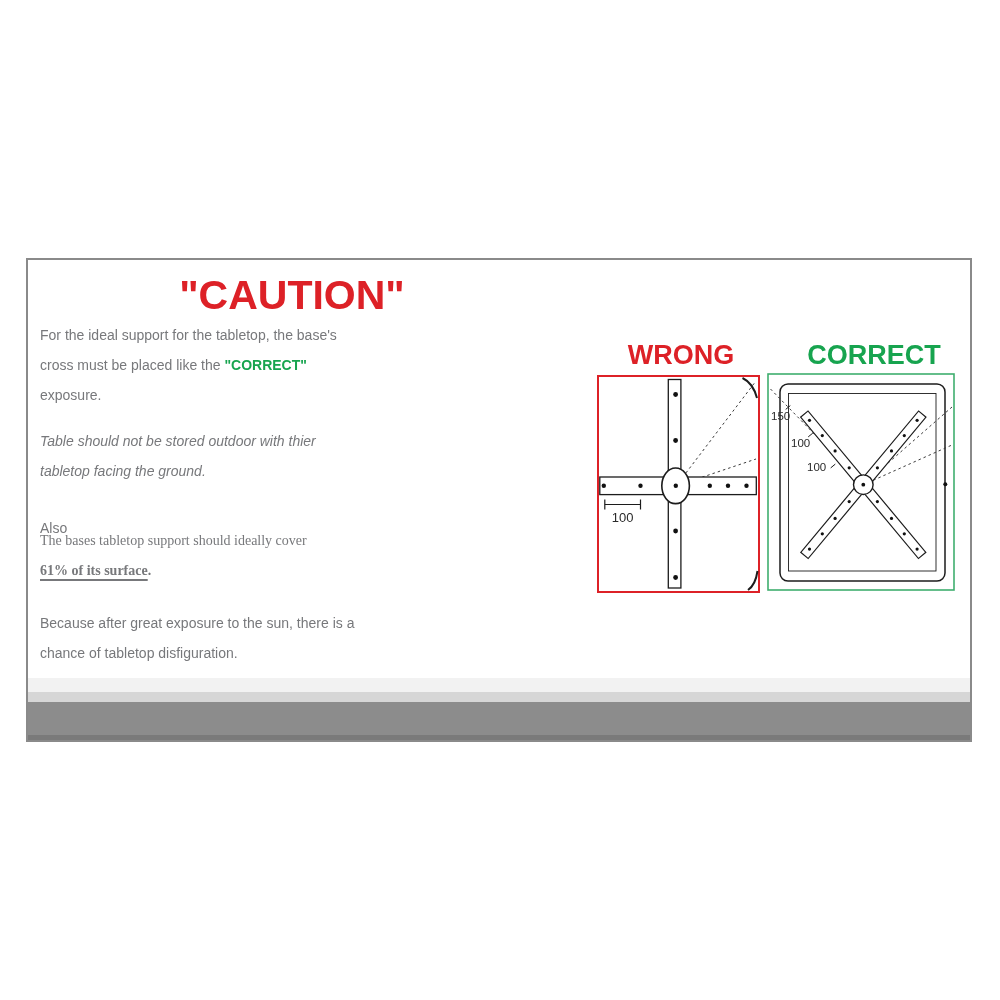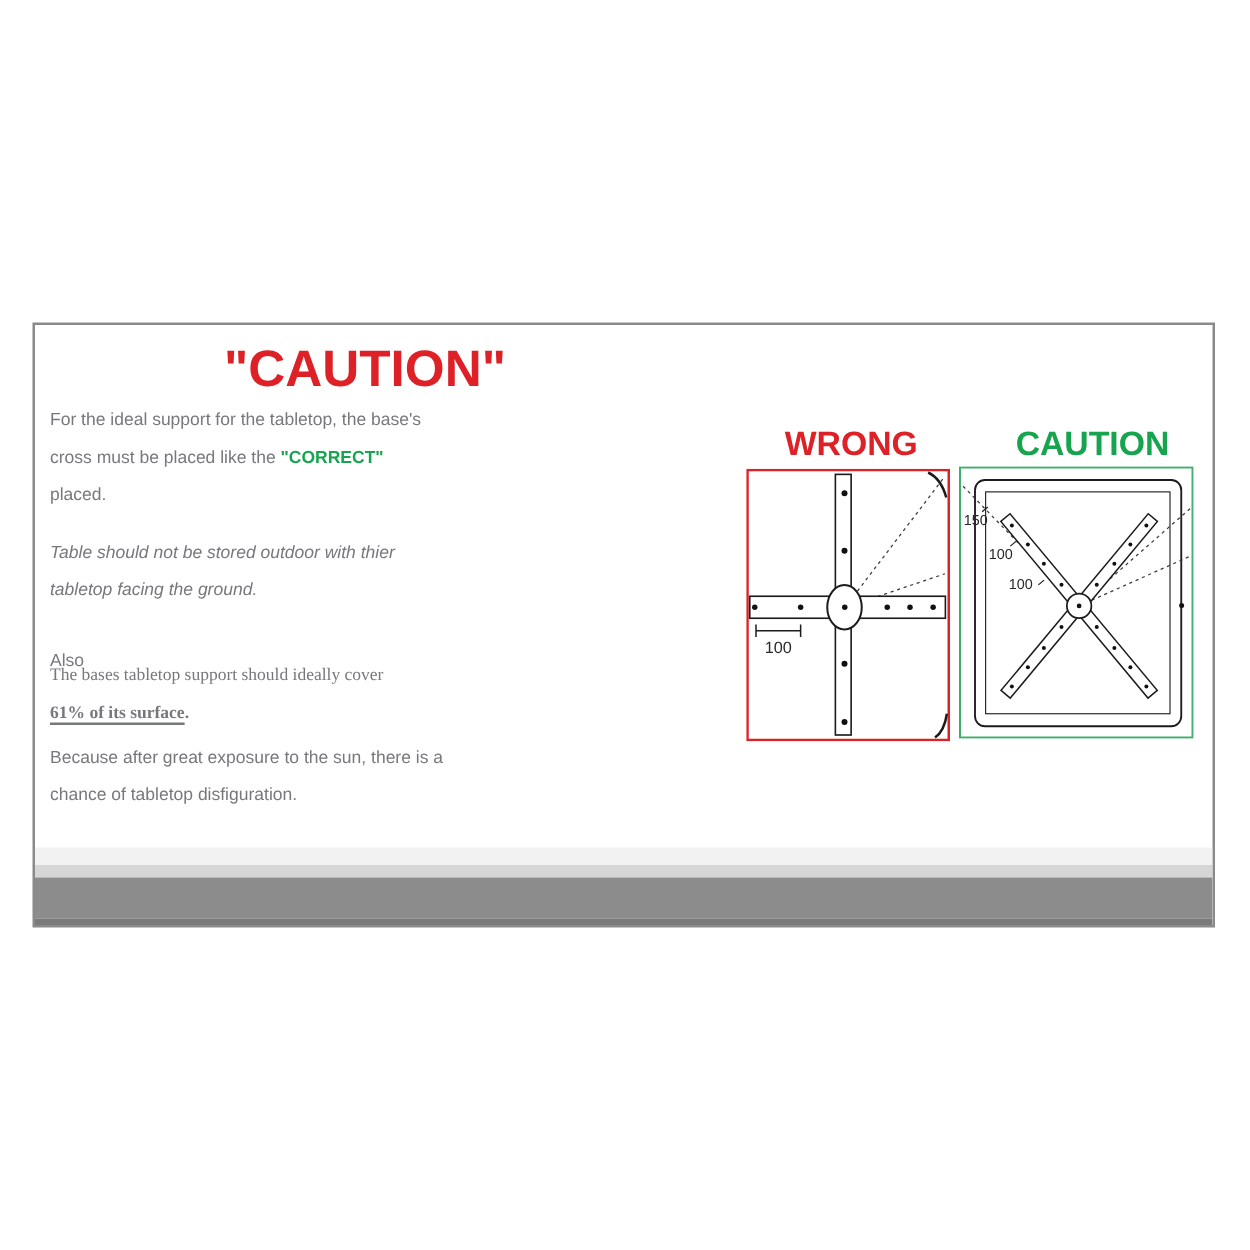--- a/index.html
+++ b/index.html
@@ -11,21 +11,21 @@
 
   .title{position:absolute;left:0;top:12px;width:528px;text-align:center;
          font-size:41px;font-weight:bold;color:var(--caution-red,#dd2127);letter-spacing:0px;}
 
   .para{position:absolute;left:12px;color:var(--body-gray,#77787b);font-size:14px;
         line-height:30px;white-space:nowrap;}
   .p1{top:60px;}
   .p2{top:166px;font-style:italic;}
   .palso{top:229px;margin-top:24px;}
   .p3{top:266px;font-family:Liberation Serif, serif;}
-  .p4{top:330px;}
+  .p4{top:348px;}
   .green-bold{color:var(--correct-green,#17a44f);font-weight:bold;}
   .u-bold{font-weight:bold;text-decoration:underline;text-underline-offset:4px;text-decoration-thickness:2px;}
   .b-only{font-weight:bold;}
 
   .diagram-label{position:absolute;top:80px;transform:translateX(-50%);
                  font-size:27px;font-weight:bold;white-space:nowrap;}
   .lbl-wrong{left:653px;color:var(--caution-red,#dd2127);}
   .lbl-correct{left:846px;color:var(--correct-green,#17a44f);}
 
   .svg-wrong{position:absolute;left:569px;top:115px;}
@@ -46,42 +46,42 @@
 
 <div class="canvas">
   <div class="window">
     <div class="win-inner">
 
       <div class="title">"CAUTION"</div>
 
       <div class="para p1">
         <div>For the ideal support for the tabletop, the base's</div>
         <div><span>cross must be placed like the </span><span class="green-bold">"CORRECT"</span></div>
-        <div>placed.</div>
+        <div>exposure.</div>
       </div>
 
       <div class="para p2">
         <div>Table should not be stored outdoor with thier</div>
         <div>tabletop facing the ground.</div>
       </div>
 
       <div class="para palso">Also</div>
 
       <div class="para p3">
         <div>The bases tabletop support should ideally cover</div>
         <div><span class="u-bold">61% of its surface</span><span class="b-only">.</span></div>
       </div>
 
       <div class="para p4">
         <div>Because after great exposure to the sun, there is a</div>
         <div>chance of tabletop disfiguration.</div>
       </div>
 
       <div class="diagram-label lbl-wrong">WRONG</div>
-      <div class="diagram-label lbl-correct">CAUTION</div>
+      <div class="diagram-label lbl-correct">CORRECT</div>
 
       <svg class="svg-wrong" width="163" height="218" viewBox="0 0 163 218">
         <rect x="1" y="1" width="161" height="216" fill="#ffffff" stroke="var(--caution-red,#dd2127)" stroke-width="2"></rect>
         <g>
           <line class="dash" x1="79" y1="111" x2="159" y2="6"></line>
           <line class="dash" x1="79" y1="111" x2="159" y2="84"></line>
         </g>
         <g>
           <path class="ln" stroke-width="2" d="M145.5,3 Q156,8 160,23"></path>
           <path class="ln" stroke-width="2" d="M151,215 Q158.5,210 160.5,196"></path>

